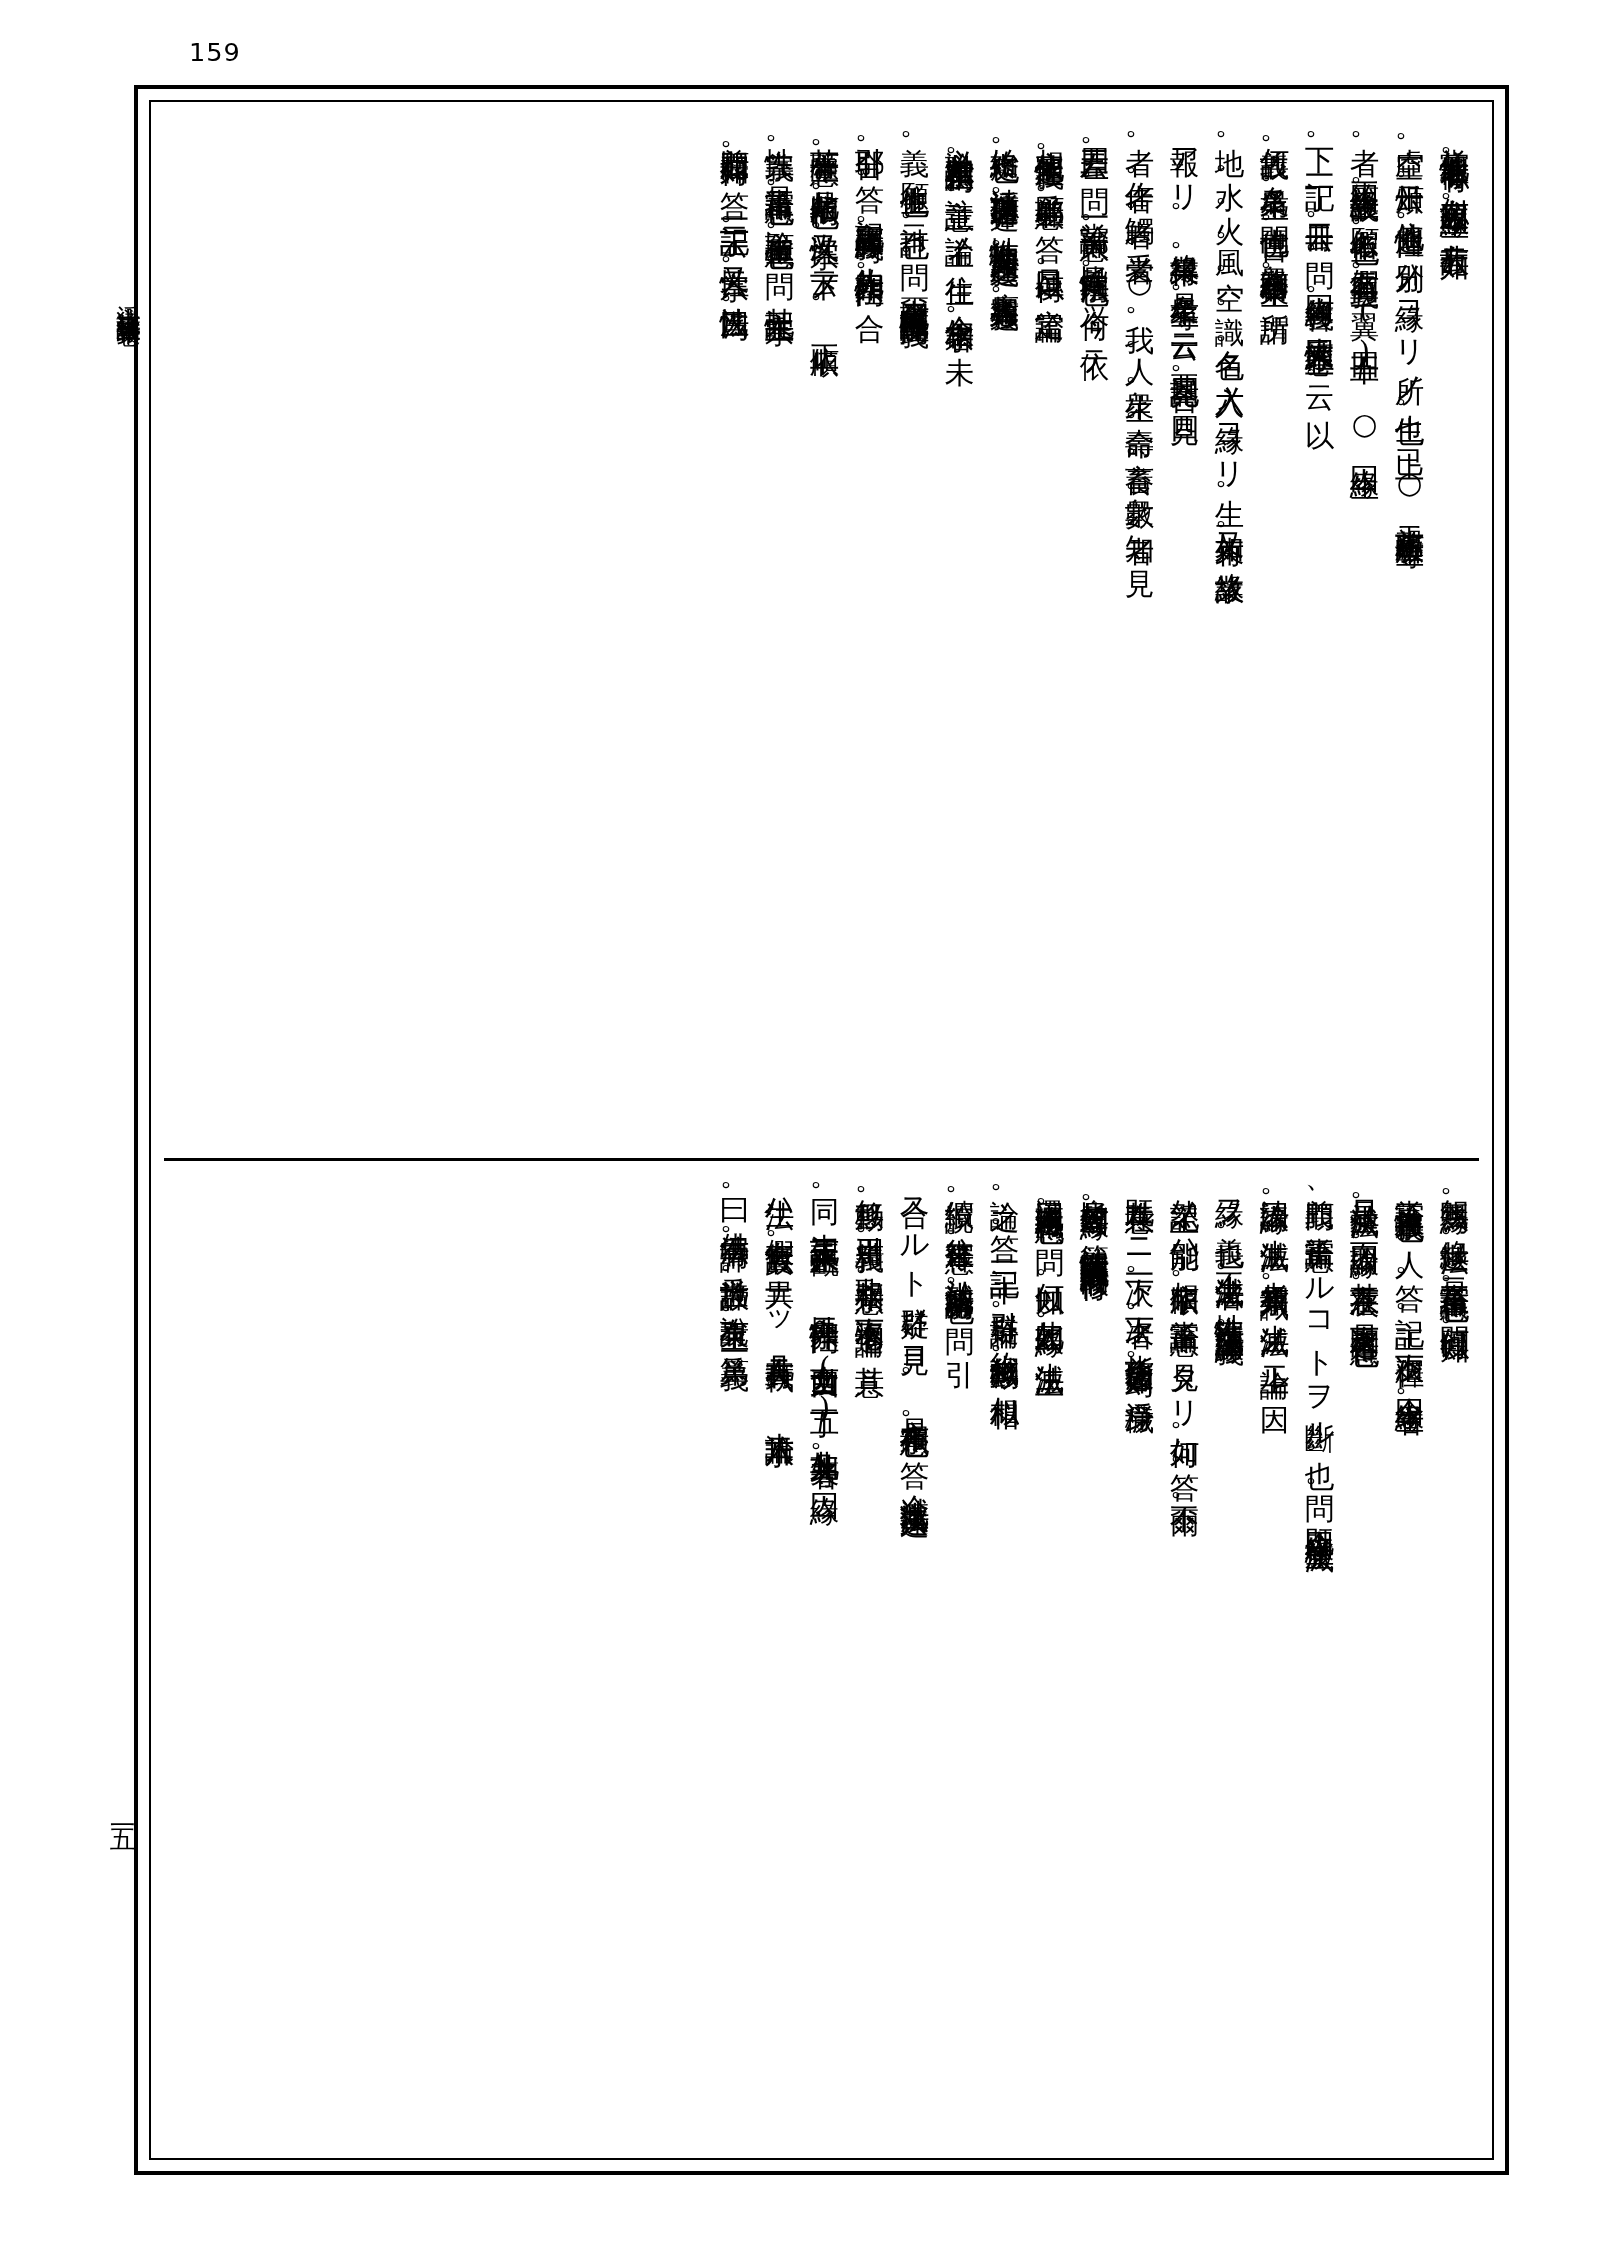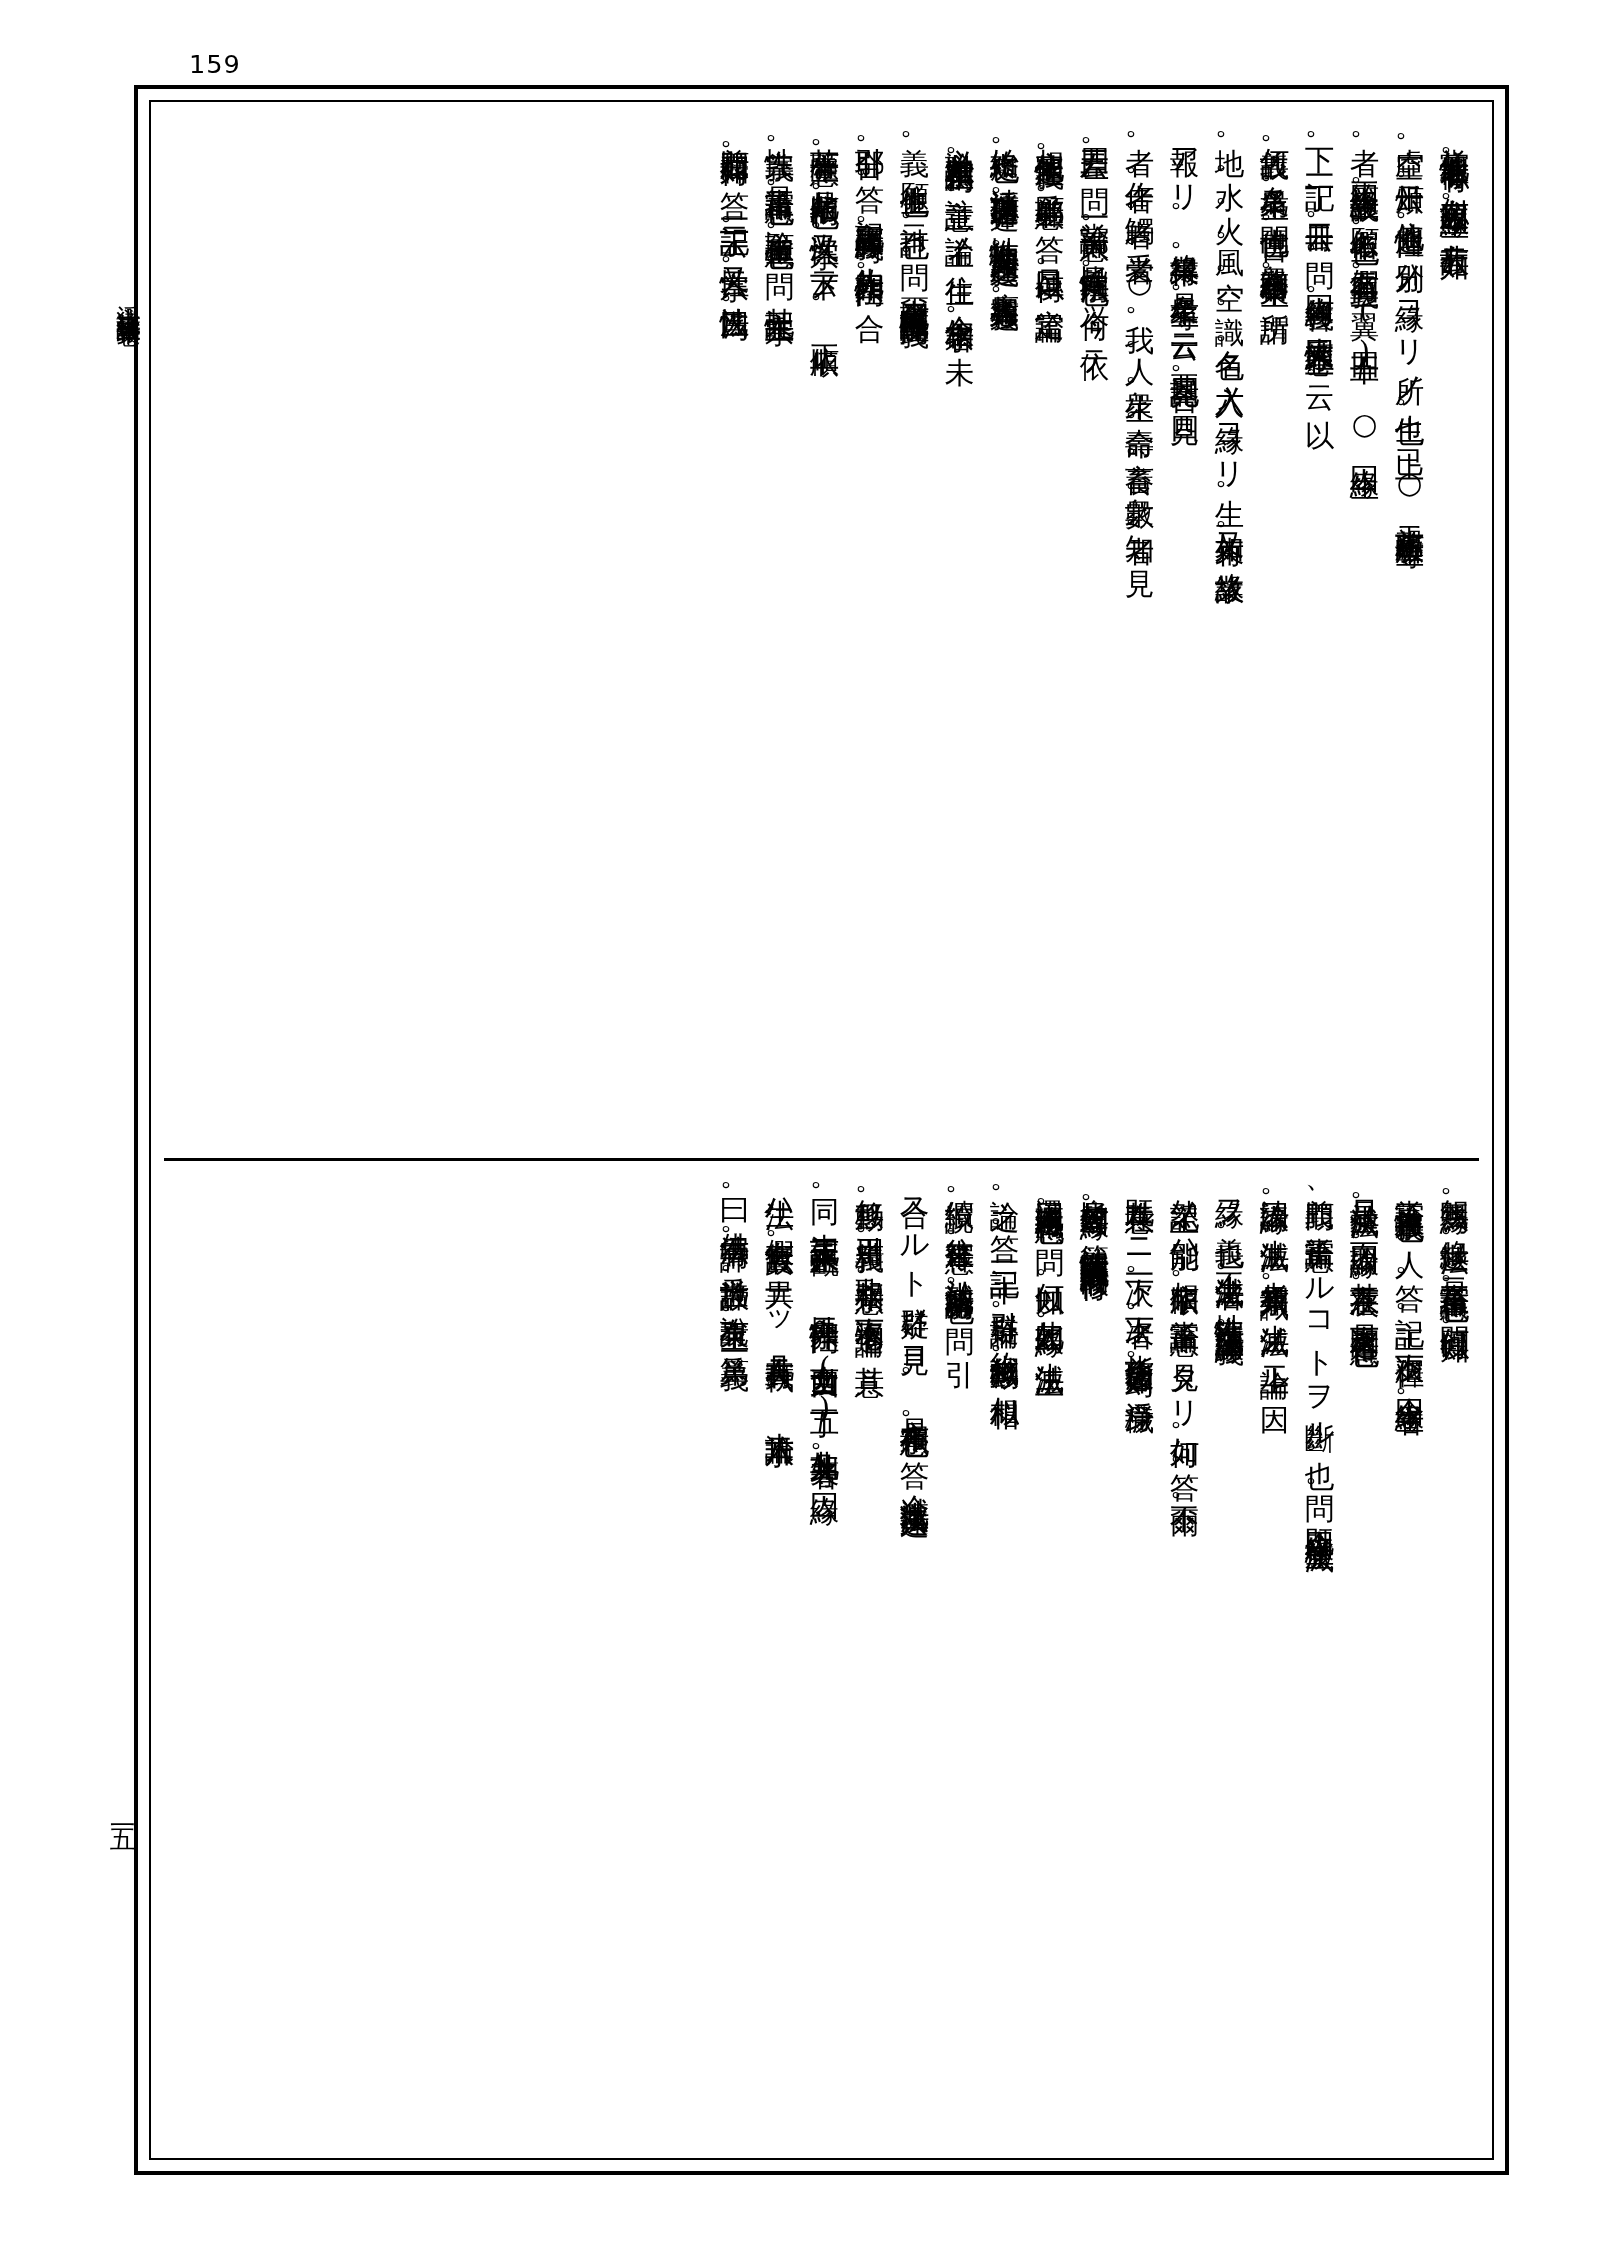--- a/index.html
+++ b/index.html
@@ -18,21 +18,21 @@
 
   
   #page {
     position: absolute;
     inset: 0;
   }
 
   #page-number {
     position: absolute;
     left: 189px;
-    top: 49px;
+    top: 37px;
     font-size: 25.6px;
     font-family: "DejaVu Sans", "Liberation Sans", sans-serif;
     letter-spacing: 1px;
   }
 
   
   #running-title {
     position: absolute;
     left: 102px;
     top: 286px;

